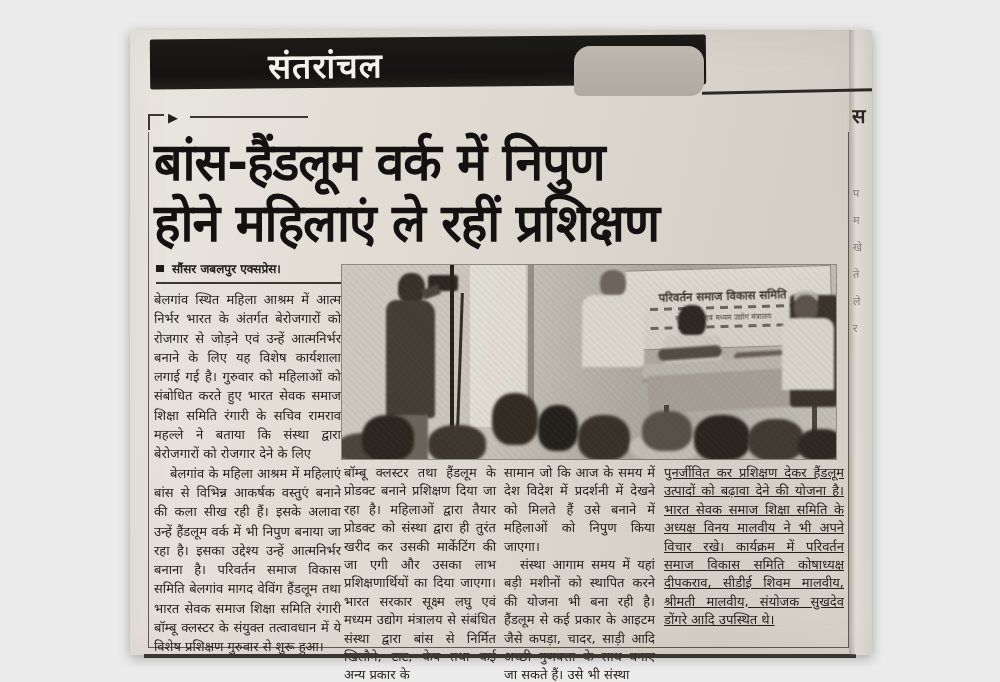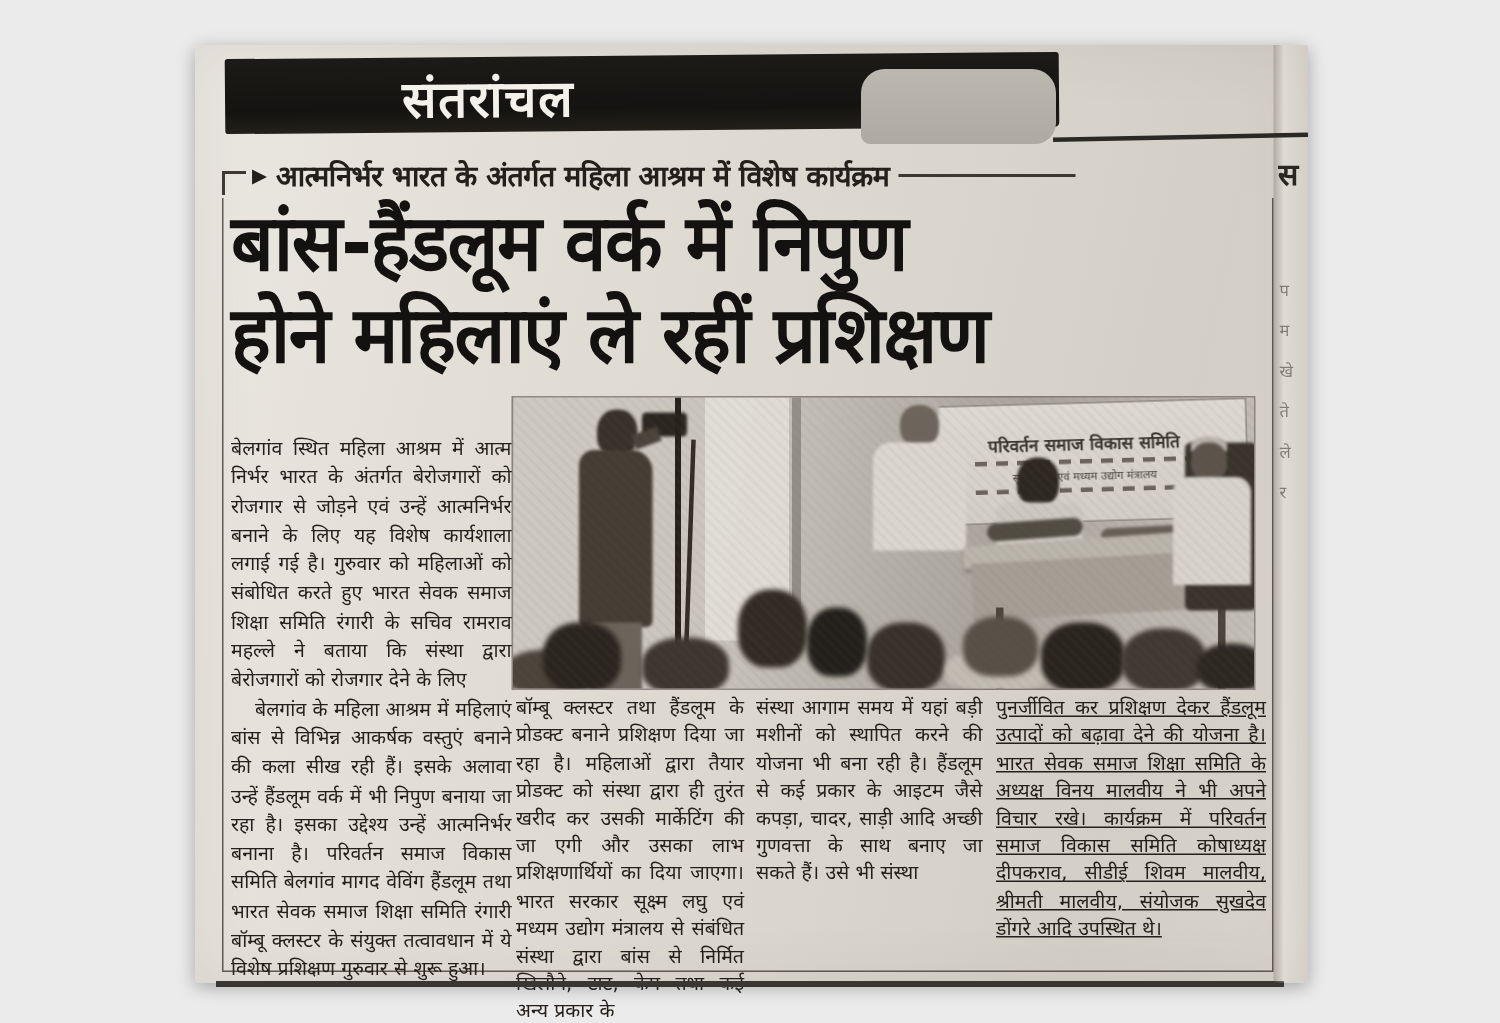--- a/index.html
+++ b/index.html
@@ -141,31 +141,34 @@
 
     <div class="mast-banner">
       <div class="mast-title">संतरांचल</div>
     </div>
     <div class="mast-tab"></div>
     <div class="mast-rule"></div>
 
     <div class="kicker">
       <div class="kicker-bracket"></div>
       <div class="kicker-arrow">▶</div>
-      <div class="kicker-text">आत्मनिर्भर भारत के अंतर्गत महिला आश्रम में विशेष कार्यक्रम</div>
       <div class="kicker-dash"></div>
     </div>
 
     <div class="article-box">
 
       <div class="headline">
         <div>बांस-हैंडलूम वर्क में निपुण</div>
         <div>होने महिलाएं ले रहीं प्रशिक्षण</div>
       </div>
 
+      <div class="byline">
+        <div class="byline-square"></div>
+        <div class="byline-text">सौंसर जबलपुर एक्सप्रेस।</div>
+      </div>
 
       <div class="photo">
 
         <div class="ph" style="left:128px; top:0; width:56px; height:162px; background:rgba(228,224,216,.85);"></div>
         <div class="ph" style="left:186px; top:0; width:6px; height:152px; background:rgba(92,86,77,.45);"></div>
 
         <div class="ph ph-banner">
           <div class="b1">परिवर्तन समाज विकास समिति</div>
           <div class="bdash"></div>
           <div class="b2">सूक्ष्म, लघु एवं मध्यम उद्योग मंत्रालय</div>
@@ -213,20 +216,21 @@
       </div>
 
       <div class="bodytext col1">
         <p>बेलगांव स्थित महिला आश्रम में आत्म निर्भर भारत के अंतर्गत बेरोजगारों को रोजगार से जोड़ने एवं उन्हें आत्मनिर्भर बनाने के लिए यह विशेष कार्यशाला लगाई गई है। गुरुवार को महिलाओं को संबोधित करते हुए भारत सेवक समाज शिक्षा समिति रंगारी के सचिव रामराव महल्ले ने बताया कि संस्था द्वारा बेरोजगारों को रोजगार देने के लिए</p>
         <p>बेलगांव के महिला आश्रम में महिलाएं बांस से विभिन्न आकर्षक वस्तुएं बनाने की कला सीख रही हैं। इसके अलावा उन्हें हैंडलूम वर्क में भी निपुण बनाया जा रहा है। इसका उद्देश्य उन्हें आत्मनिर्भर बनाना है। परिवर्तन समाज विकास समिति बेलगांव मागद वेविंग हैंडलूम तथा भारत सेवक समाज शिक्षा समिति रंगारी बॉम्बू क्लस्टर के संयुक्त तत्वावधान में ये विशेष प्रशिक्षण गुरुवार से शुरू हुआ।</p>
       </div>
       <div class="bodytext col2">
         <p>बॉम्बू क्लस्टर तथा हैंडलूम के प्रोडक्ट बनाने प्रशिक्षण दिया जा रहा है। महिलाओं द्वारा तैयार प्रोडक्ट को संस्था द्वारा ही तुरंत खरीद कर उसकी मार्केटिंग की जा एगी और उसका लाभ प्रशिक्षणार्थियों का दिया जाएगा। भारत सरकार सूक्ष्म लघु एवं मध्यम उद्योग मंत्रालय से संबंधित संस्था द्वारा बांस से निर्मित खिलौने, टाट, केप तथा कई अन्य प्रकार के</p>
       </div>
       <div class="bodytext col3">
+        <p>सामान जो कि आज के समय में देश विदेश में प्रदर्शनी में देखने को मिलते हैं उसे बनाने में महिलाओं को निपुण किया जाएगा।</p>
         <p>संस्था आगाम समय में यहां बड़ी मशीनों को स्थापित करने की योजना भी बना रही है। हैंडलूम से कई प्रकार के आइटम जैसे कपड़ा, चादर, साड़ी आदि अच्छी गुणवत्ता के साथ बनाए जा सकते हैं। उसे भी संस्था</p>
       </div>
       <div class="bodytext col4">
         <p>पुनर्जीवित कर प्रशिक्षण देकर हैंडलूम उत्पादों को बढ़ावा देने की योजना है। भारत सेवक समाज शिक्षा समिति के अध्यक्ष विनय मालवीय ने भी अपने विचार रखे। कार्यक्रम में परिवर्तन समाज विकास समिति कोषाध्यक्ष दीपकराव, सीडीई शिवम मालवीय, श्रीमती मालवीय, संयोजक सुखदेव डोंगरे आदि उपस्थित थे।</p>
       </div>
     </div>
 
     <div class="bottom-rule"></div>
 
     <div class="fold-strip">

